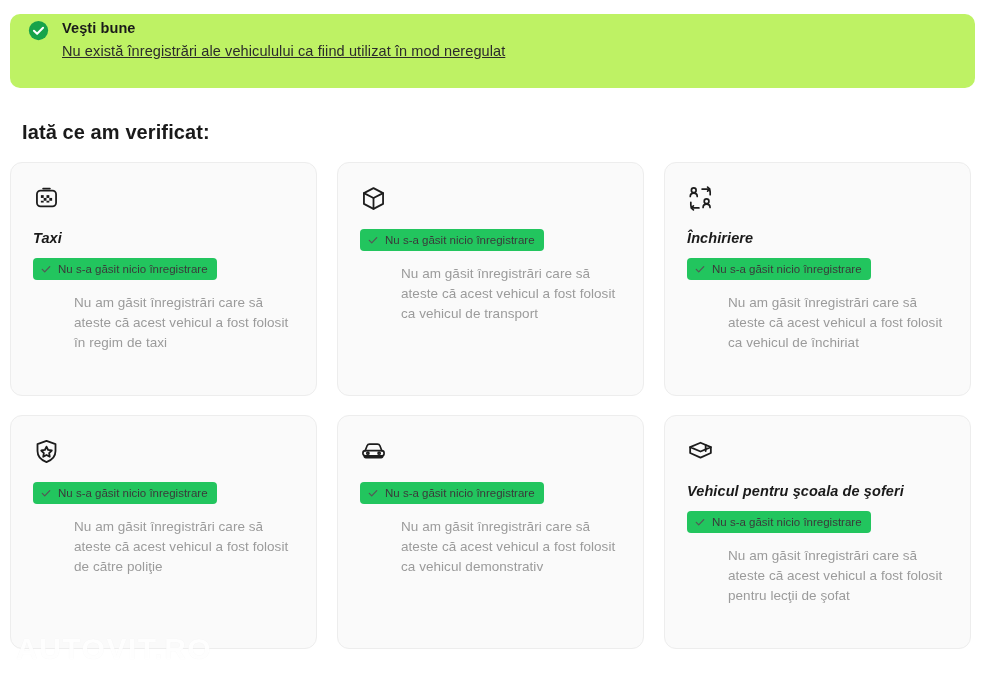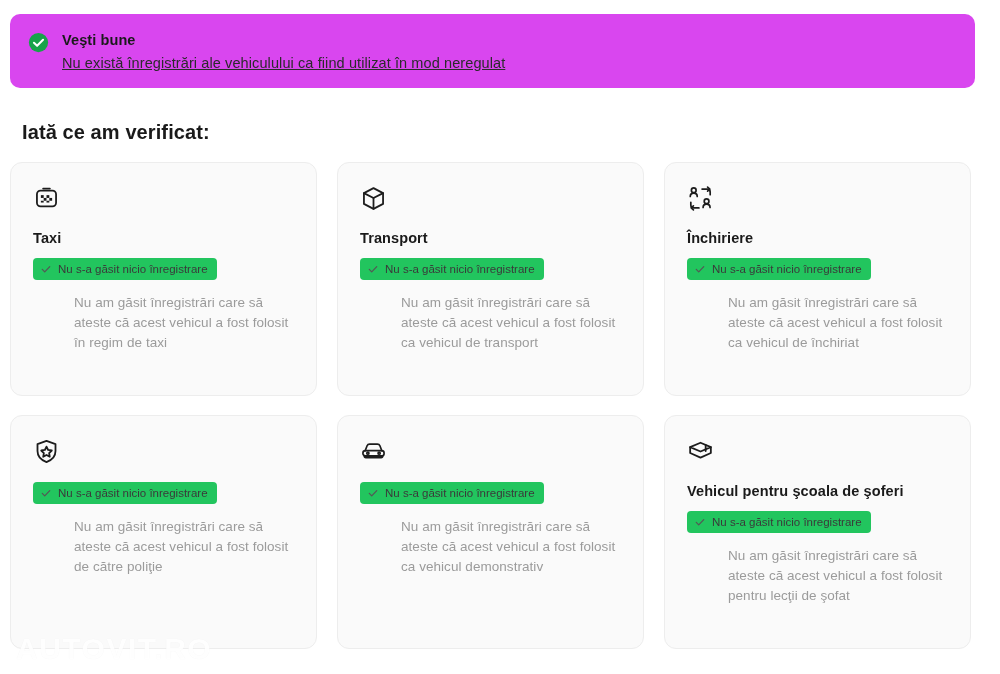--- a/index.html
+++ b/index.html
@@ -19,25 +19,25 @@
     background: #ffffff;
   }
 
   
   .banner {
     position: absolute;
     left: 10px;
     top: 14px;
     width: 965px;
     height: 74px;
-    background: #d946ef;
+    background: #bef264;
     border-radius: 10px;
     display: flex;
     align-items: flex-start;
-    padding: 16px 18px 0 18px;
+    padding: 4px 18px 0 18px;
   }
   .banner-icon {
     width: 21px;
     height: 21px;
     flex: 0 0 21px;
     margin-top: 2px;
     margin-right: 13px;
   }
   .banner-text { display: flex; flex-direction: column; }
   .banner-title {
@@ -97,20 +97,21 @@
   }
   .card-icon svg { display: block; width: 100%; height: 100%; }
 
   .card-title {
     font-size: 14.5px;
     font-weight: bold;
     color: #1a1a1a;
     line-height: 19px;
     letter-spacing: 0.1px;
     margin-bottom: 10px;
+    font-style: italic;
   }
 
   .card-badge {
     display: inline-flex;
     align-items: center;
     align-self: flex-start;
     background: #22c55e;
     border-radius: 4px;
     padding: 4px 9px 4px 7px;
     margin-bottom: 13px;
@@ -202,21 +203,20 @@
     </div>
 
     <div class="card">
       <span class="card-icon">
         <svg viewBox="0 0 24 24" fill="none" stroke="currentColor" stroke-width="1.6" stroke-linecap="round" stroke-linejoin="round">
           <path d="M12 2.8 L20.5 7.2 V16.8 L12 21.2 L3.5 16.8 V7.2 Z"></path>
           <path d="M3.5 7.2 L12 11.6 L20.5 7.2"></path>
           <path d="M12 11.6 V21.2"></path>
         </svg>
       </span>
-      <div class="card-title">Transport</div>
       <div class="card-badge">
         <span class="badge-check">
           <svg viewBox="0 0 16 16" fill="none" stroke="currentColor" stroke-width="1.6">
             <path d="M3 8.5 L6.3 11.8 L13 4.8" stroke-linecap="round" stroke-linejoin="round"></path>
           </svg>
         </span>
         <span class="badge-label">Nu s-a găsit nicio înregistrare</span>
       </div>
       <div class="card-desc">Nu am găsit înregistrări care să ateste că acest vehicul a fost folosit ca vehicul de transport</div>
     </div>

